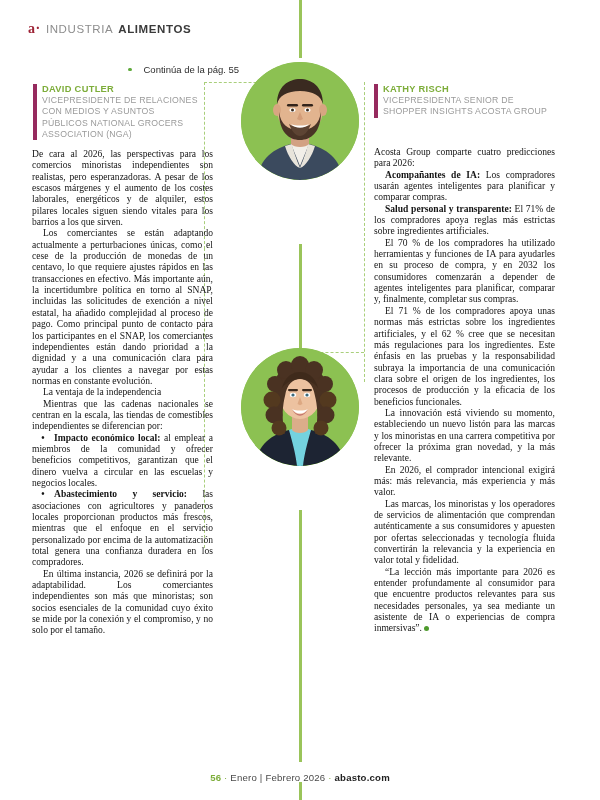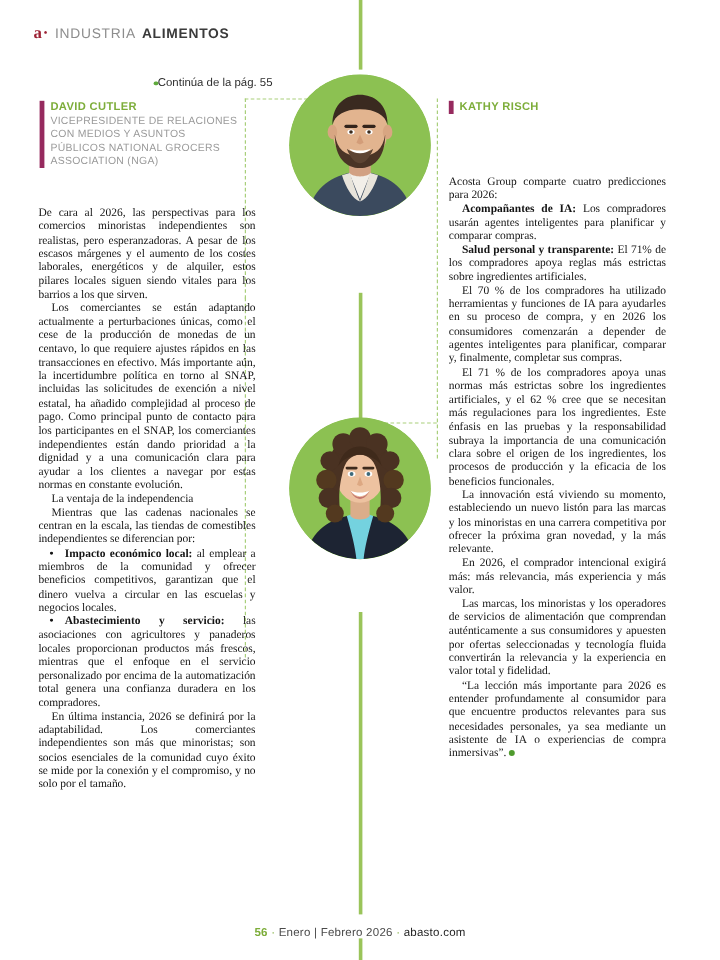--- a/index.html
+++ b/index.html
@@ -53,21 +53,21 @@
   
   .continua {
     position: absolute;
     left: 128px;
     top: 64px;
     font-family: "Liberation Sans", sans-serif;
     font-size: 9.5px;
     color: #2e2e2e;
     display: flex;
     align-items: center;
-    gap: 0;
+    gap: 12px;
     white-space: nowrap;
   }
   .continua .dot {
     width: 3.5px;
     height: 3.5px;
     border-radius: 50%;
     background: #5faa3c;
     display: inline-block;
   }
 
@@ -143,21 +143,21 @@
   .col {
     position: absolute;
     width: 181px;
     font-size: 9.55px;
     line-height: 11.35px;
     text-align: justify;
     text-justify: inter-word;
     hyphens: manual;
     color: #141414;
   }
-  .col-left  { left: 32px;  top: 148px; margin-top: 24px; }
+  .col-left  { left: 32px;  top: 148px; }
   .col-right { left: 374px; top: 146px; }
 
   .col p {
     margin: 0;
     text-indent: 11px;
   }
   .col p.noindent { text-indent: 0; }
   .col p.bullet {
     text-indent: 0;
     padding-left: 0;
@@ -186,21 +186,21 @@
     top: 772px;
     width: 600px;
     text-align: center;
     font-family: "Liberation Sans", sans-serif;
     font-size: 9.6px;
     color: #4a4a4a;
     letter-spacing: 0.2px;
   }
   .footer .pageno { color: #7dad3a; font-weight: bold; margin-top: 22px; }
   .footer .sep { color: #7dad3a; }
-  .footer .site { font-weight: normal; color: #1f1f1f; }
+  .footer .site { font-weight: bold; color: #1f1f1f; }
 </style>
 </head>
 <body>
 
 <div class="center-rule rule-top"></div>
 <div class="center-rule rule-mid"></div>
 <div class="center-rule rule-bottom"></div>
 <div class="center-rule rule-foot"></div>
 
 <div class="masthead">
@@ -224,20 +224,21 @@
   <div class="btext">
     <div class="bname">DAVID CUTLER</div>
     <div class="brole">VICEPRESIDENTE DE RELACIONES CON MEDIOS Y ASUNTOS PÚBLICOS NATIONAL GROCERS ASSOCIATION (NGA)</div>
   </div>
 </div>
 
 <div class="byline byline-right">
   <div class="bar"></div>
   <div class="btext">
     <div class="bname">KATHY RISCH</div>
+    <div class="brole">VICEPRESIDENTA SENIOR DE SHOPPER INSIGHTS ACOSTA GROUP</div>
   </div>
 </div>
 
 <div class="portrait portrait-1">
   <svg viewBox="0 0 118 118" xmlns="http://www.w3.org/2000/svg">
     <defs>
       <clipPath id="c1">
           <circle cx="59" cy="59" r="59"></circle>
         </clipPath>
     </defs>
@@ -333,21 +334,21 @@
     <p><span>Mientras que las cadenas nacionales se centran en la escala, las tiendas de comestibles independientes se diferencian por:</span></p>
     <p class="bullet"><span class="bchar">•</span><b>Impacto económico local:</b><span> al emplear a miembros de la comunidad y ofrecer beneficios competitivos, garantizan que el dinero vuelva a circular en las escuelas y negocios locales.</span></p>
     <p class="bullet"><span class="bchar">•</span><b>Abastecimiento y servicio:</b><span> las asociaciones con agricultores y panaderos locales proporcionan productos más frescos, mientras que el enfoque en el servicio personalizado por encima de la automatización total genera una confianza duradera en los compradores.</span></p>
     <p><span>En última instancia, 2026 se definirá por la adaptabilidad. Los comerciantes independientes son más que minoristas; son socios esenciales de la comunidad cuyo éxito se mide por la conexión y el compromiso, y no solo por el tamaño.</span></p>
   </div>
 
 <div class="col col-right">
     <p class="noindent"><span>Acosta Group comparte cuatro predicciones para 2026:</span></p>
     <p><b>Acompañantes de IA:</b><span> Los compradores usarán agentes inteligentes para planificar y comparar compras.</span></p>
     <p><b>Salud personal y transparente:</b><span> El 71% de los compradores apoya reglas más estrictas sobre ingredientes artificiales.</span></p>
-    <p><span>El 70 % de los compradores ha utilizado herramientas y funciones de IA para ayudarles en su proceso de compra, y en 2026 los consumidores comenzarán a depender de agentes inteligentes para planificar, comparar y, finalmente, completar sus compras.</span></p>
+    <p><span>El 70 % de los compradores ha utilizado herramientas y funciones de IA para ayudarles en su proceso de compra, y en 2032 los consumidores comenzarán a depender de agentes inteligentes para planificar, comparar y, finalmente, completar sus compras.</span></p>
     <p><span>El 71 % de los compradores apoya unas normas más estrictas sobre los ingredientes artificiales, y el 62 % cree que se necesitan más regulaciones para los ingredientes. Este énfasis en las pruebas y la responsabilidad subraya la importancia de una comunicación clara sobre el origen de los ingredientes, los procesos de producción y la eficacia de los beneficios funcionales.</span></p>
     <p><span>La innovación está viviendo su momento, estableciendo un nuevo listón para las marcas y los minoristas en una carrera competitiva por ofrecer la próxima gran novedad, y la más relevante.</span></p>
     <p><span>En 2026, el comprador intencional exigirá más: más relevancia, más experiencia y más valor.</span></p>
     <p><span>Las marcas, los minoristas y los operadores de servicios de alimentación que comprendan auténticamente a sus consumidores y apuesten por ofertas seleccionadas y tecnología fluida convertirán la relevancia y la experiencia en valor total y fidelidad.</span></p>
     <p><span>“La lección más importante para 2026 es entender profundamente al consumidor para que encuentre productos relevantes para sus necesidades personales, ya sea mediante un asistente de IA o experiencias de compra inmersivas”.</span><span class="endmark"></span></p>
   </div>
 
 <div class="footer">
   <span class="pageno">56</span>
   <span class="sep">·</span>

